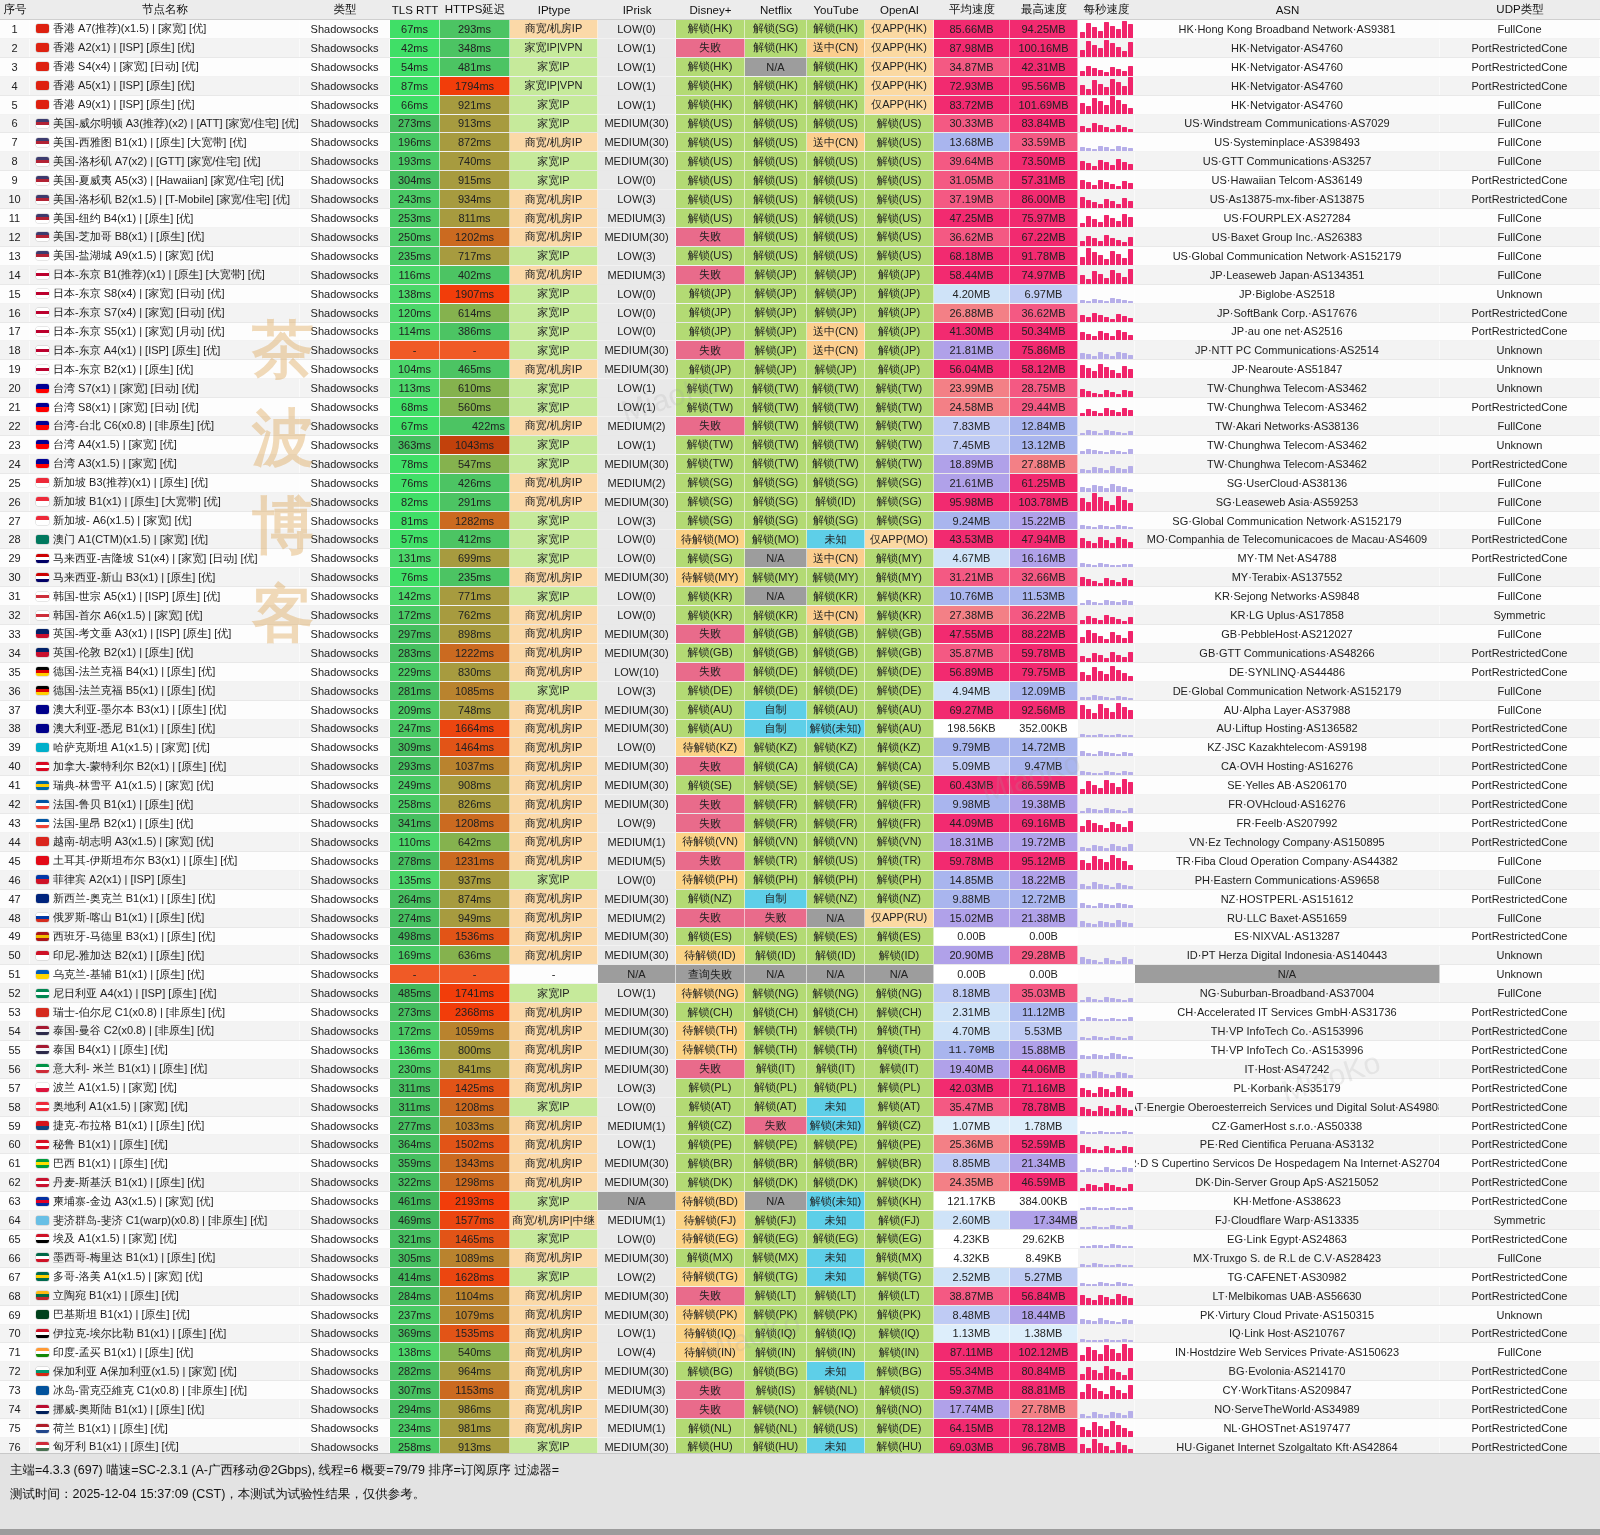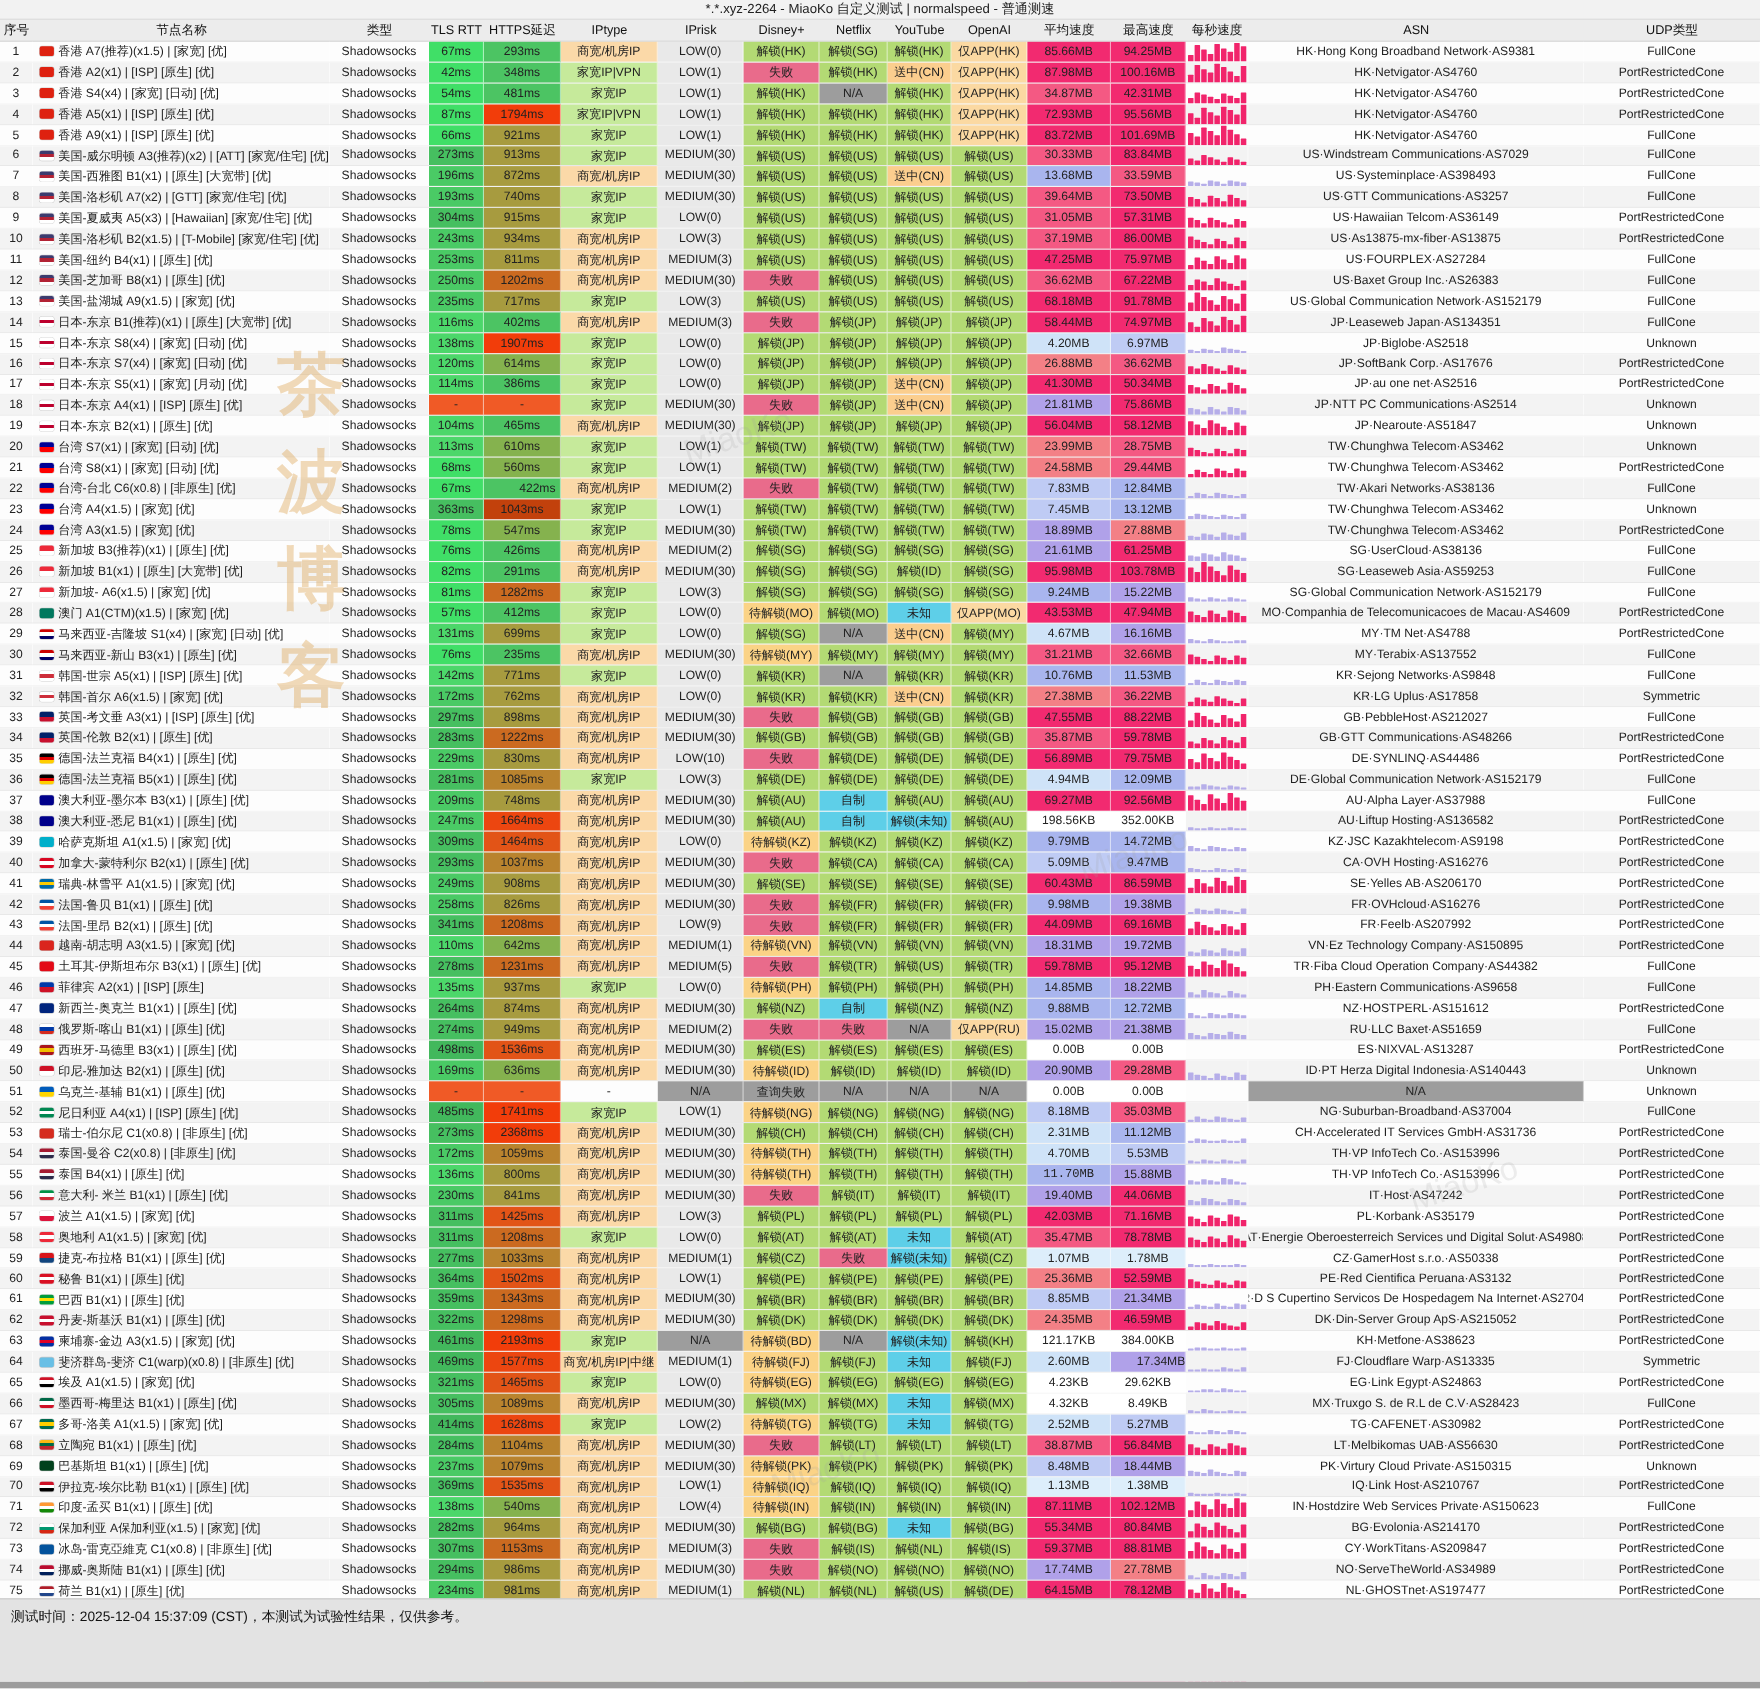--- a/index.html
+++ b/index.html
@@ -25,21 +25,20 @@
     font-size:12.5px;color:#111;padding:5px 10px 0 10px;box-sizing:border-box;line-height:1.9;}
   .footer .check{color:#3a9b44;margin-right:4px;}
   .bottomstrip{position:absolute;left:0;right:0;bottom:0;height:6px;background:#9c9c9c;}
   .wm-char{position:absolute;font-size:62px;color:rgba(221,168,88,.42);font-weight:bold;z-index:5;pointer-events:none;}
   .wm-brand{position:absolute;font-size:30px;color:rgba(160,160,160,.18);transform:rotate(-18deg);z-index:5;pointer-events:none;}
 </style>
 </head>
 <body>
 
 <div id="app">
-  <div class="titlebar">*.*.xyz-2264 - MiaoKo 自定义测试 | normalspeed - 普通测速</div>
   <div class="thead grid" id="thead">
       <div class="th">序号</div>
       <div class="th">节点名称</div>
       <div class="th">类型</div>
       <div class="th">TLS RTT</div>
       <div class="th">HTTPS延迟</div>
       <div class="th">IPtype</div>
       <div class="th">IPrisk</div>
       <div class="th">Disney+</div>
       <div class="th">Netflix</div>
@@ -2476,20 +2475,21 @@
           <i style="height: 8px; background: rgb(241, 36, 107);"></i>
           <i style="height: 4.9px; background: rgb(241, 36, 107);"></i>
           <i style="height: 12.1px; background: rgb(241, 36, 107);"></i>
           <i style="height: 9px; background: rgb(241, 36, 107);"></i>
         </div>
         <div class="c">MK·TELEKS DOOEL Skopje·AS205119</div>
         <div class="c">PortRestrictedCone</div>
       </div>
     </div>
   <div class="footer">
+    <div>主端=4.3.3 (697) 喵速=SC-2.3.1 (A-广西移动@2Gbps), 线程=6 概要=79/79 排序=订阅原序 过滤器=</div>
     <div>测试时间：2025-12-04 15:37:09 (CST)，本测试为试验性结果，仅供参考。</div>
   </div>
   <div class="bottomstrip"></div>
 <div class="wm-char" style="left: 252px; top: 308px;">茶</div>
     <div class="wm-char" style="left: 252px; top: 396px;">波</div>
     <div class="wm-char" style="left: 252px; top: 484px;">博</div>
     <div class="wm-char" style="left: 252px; top: 572px;">客</div>
     <div class="wm-brand" style="left: 620px; top: 380px;">MiaoKo</div>
     <div class="wm-brand" style="left: 980px; top: 760px;">MiaoKo</div>
     <div class="wm-brand" style="left: 1280px; top: 1060px;">MiaoKo</div>

